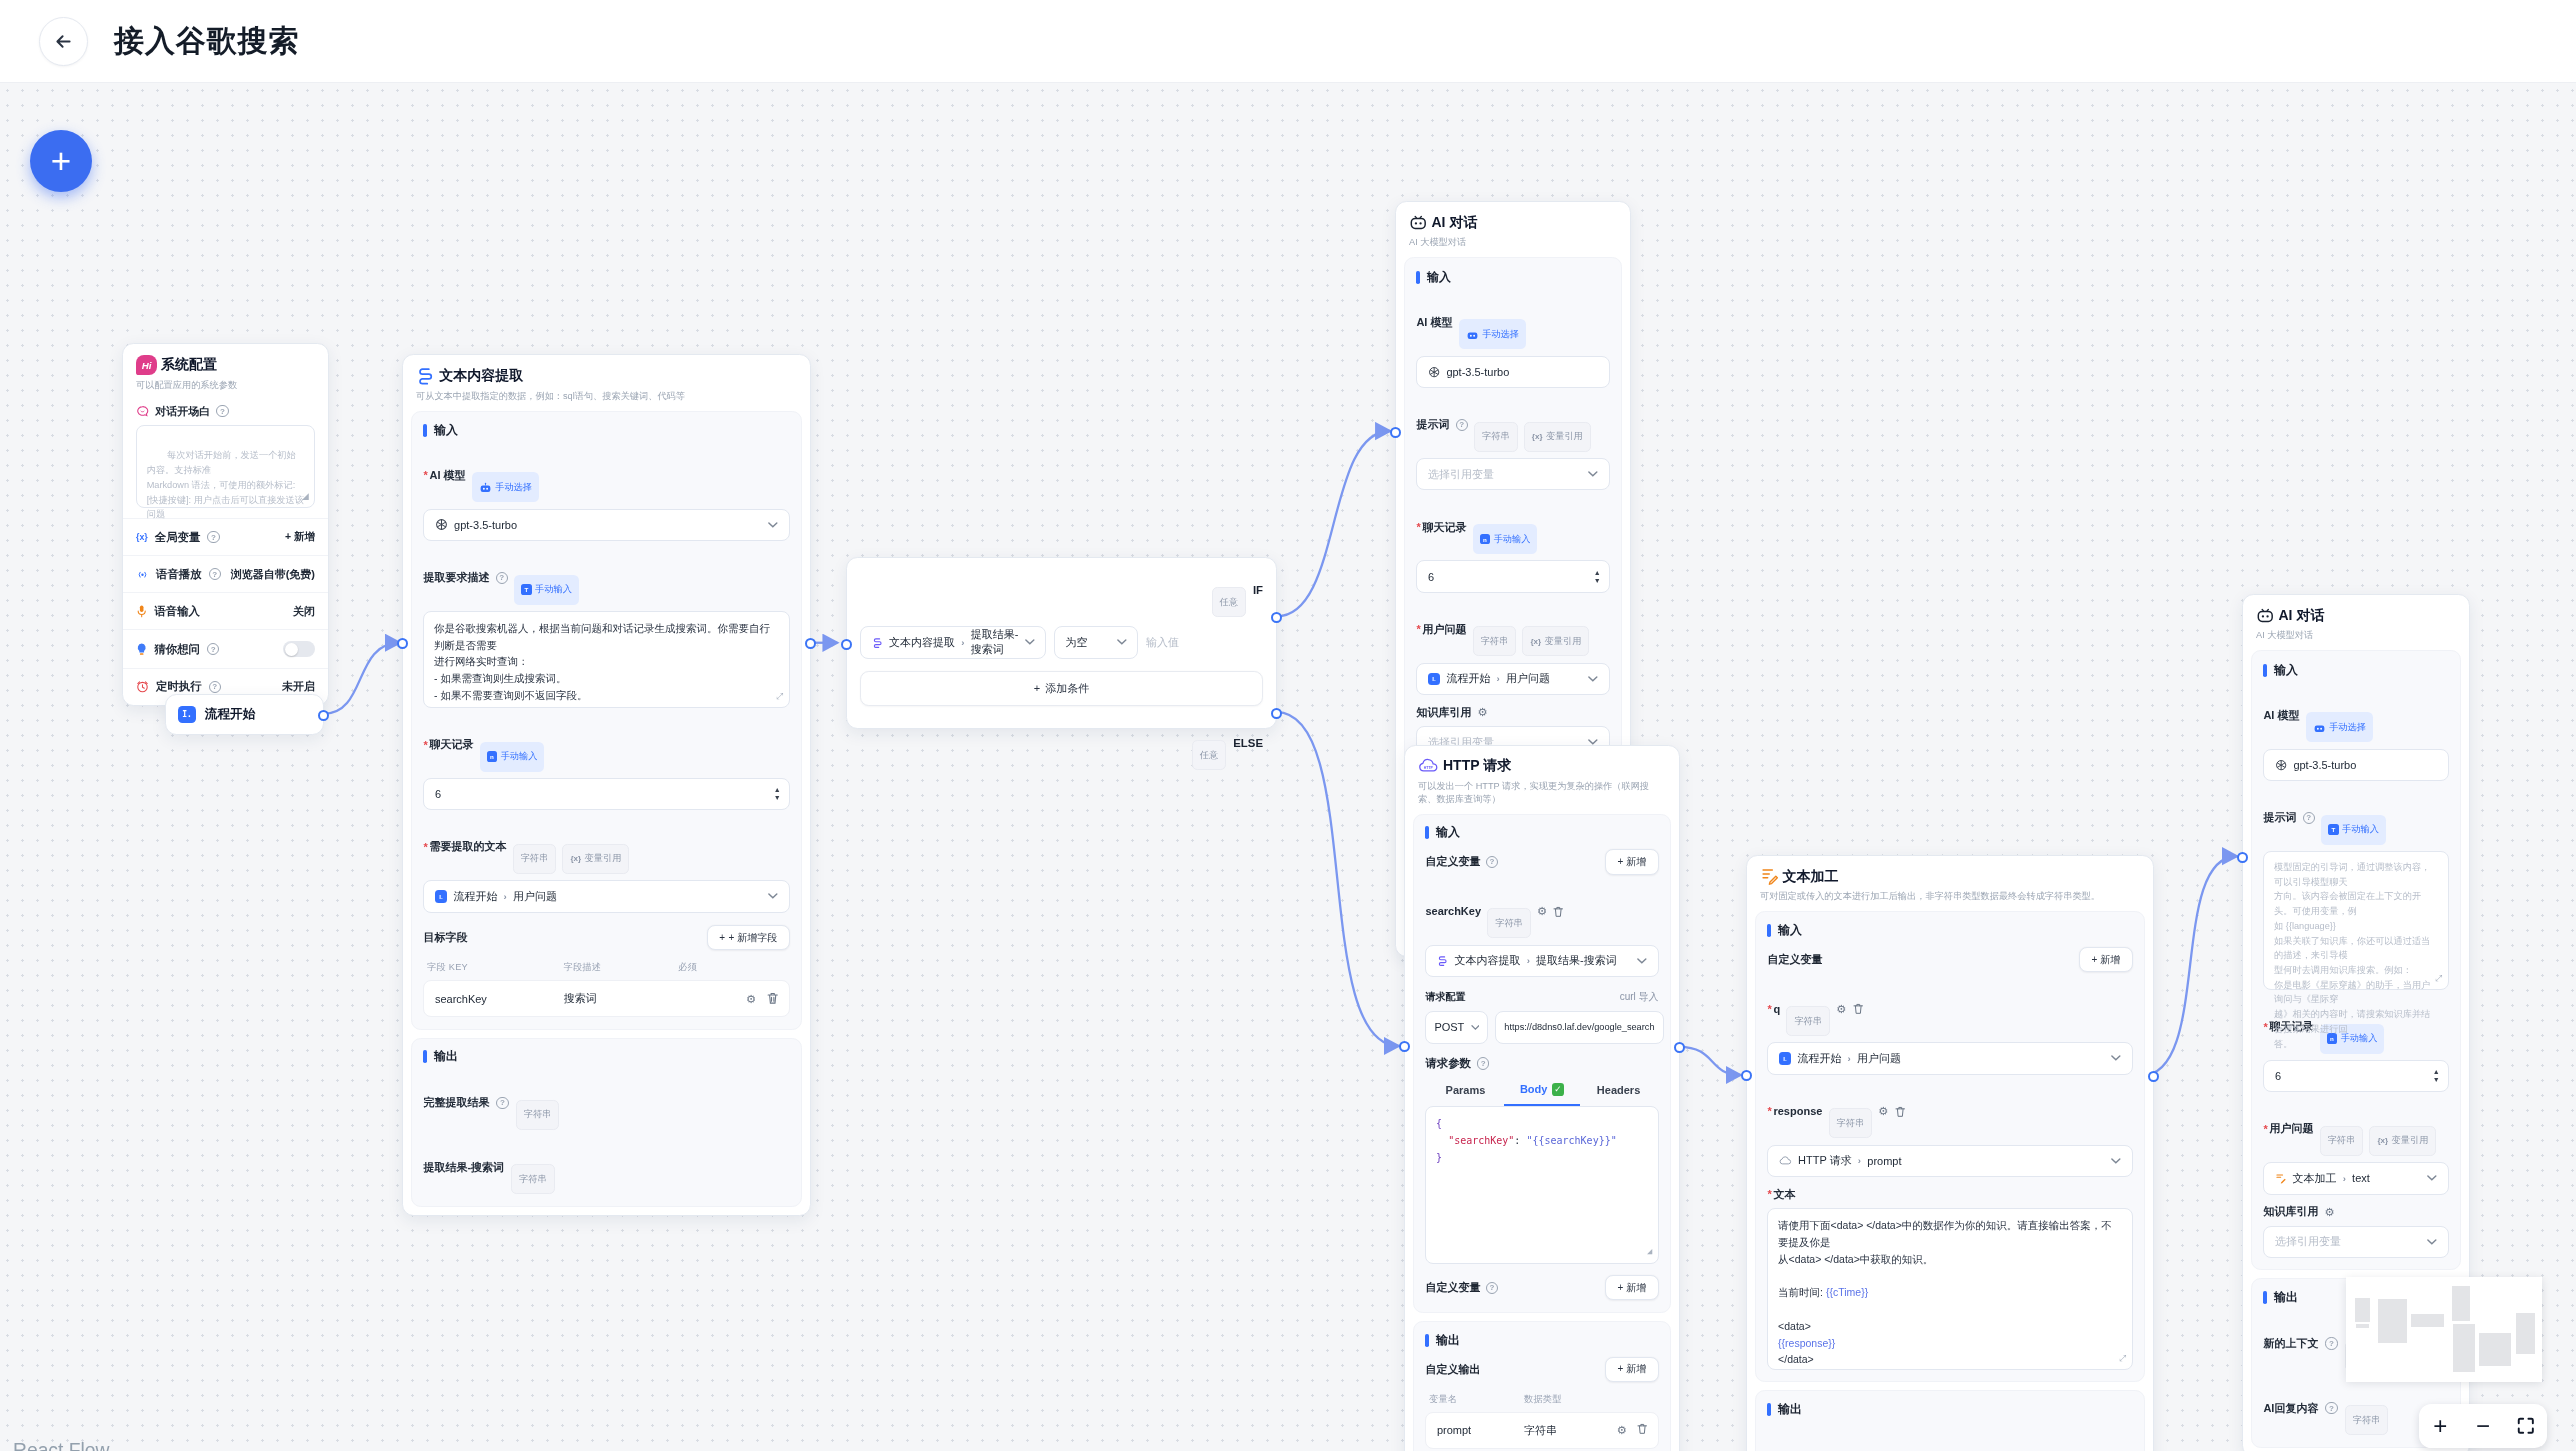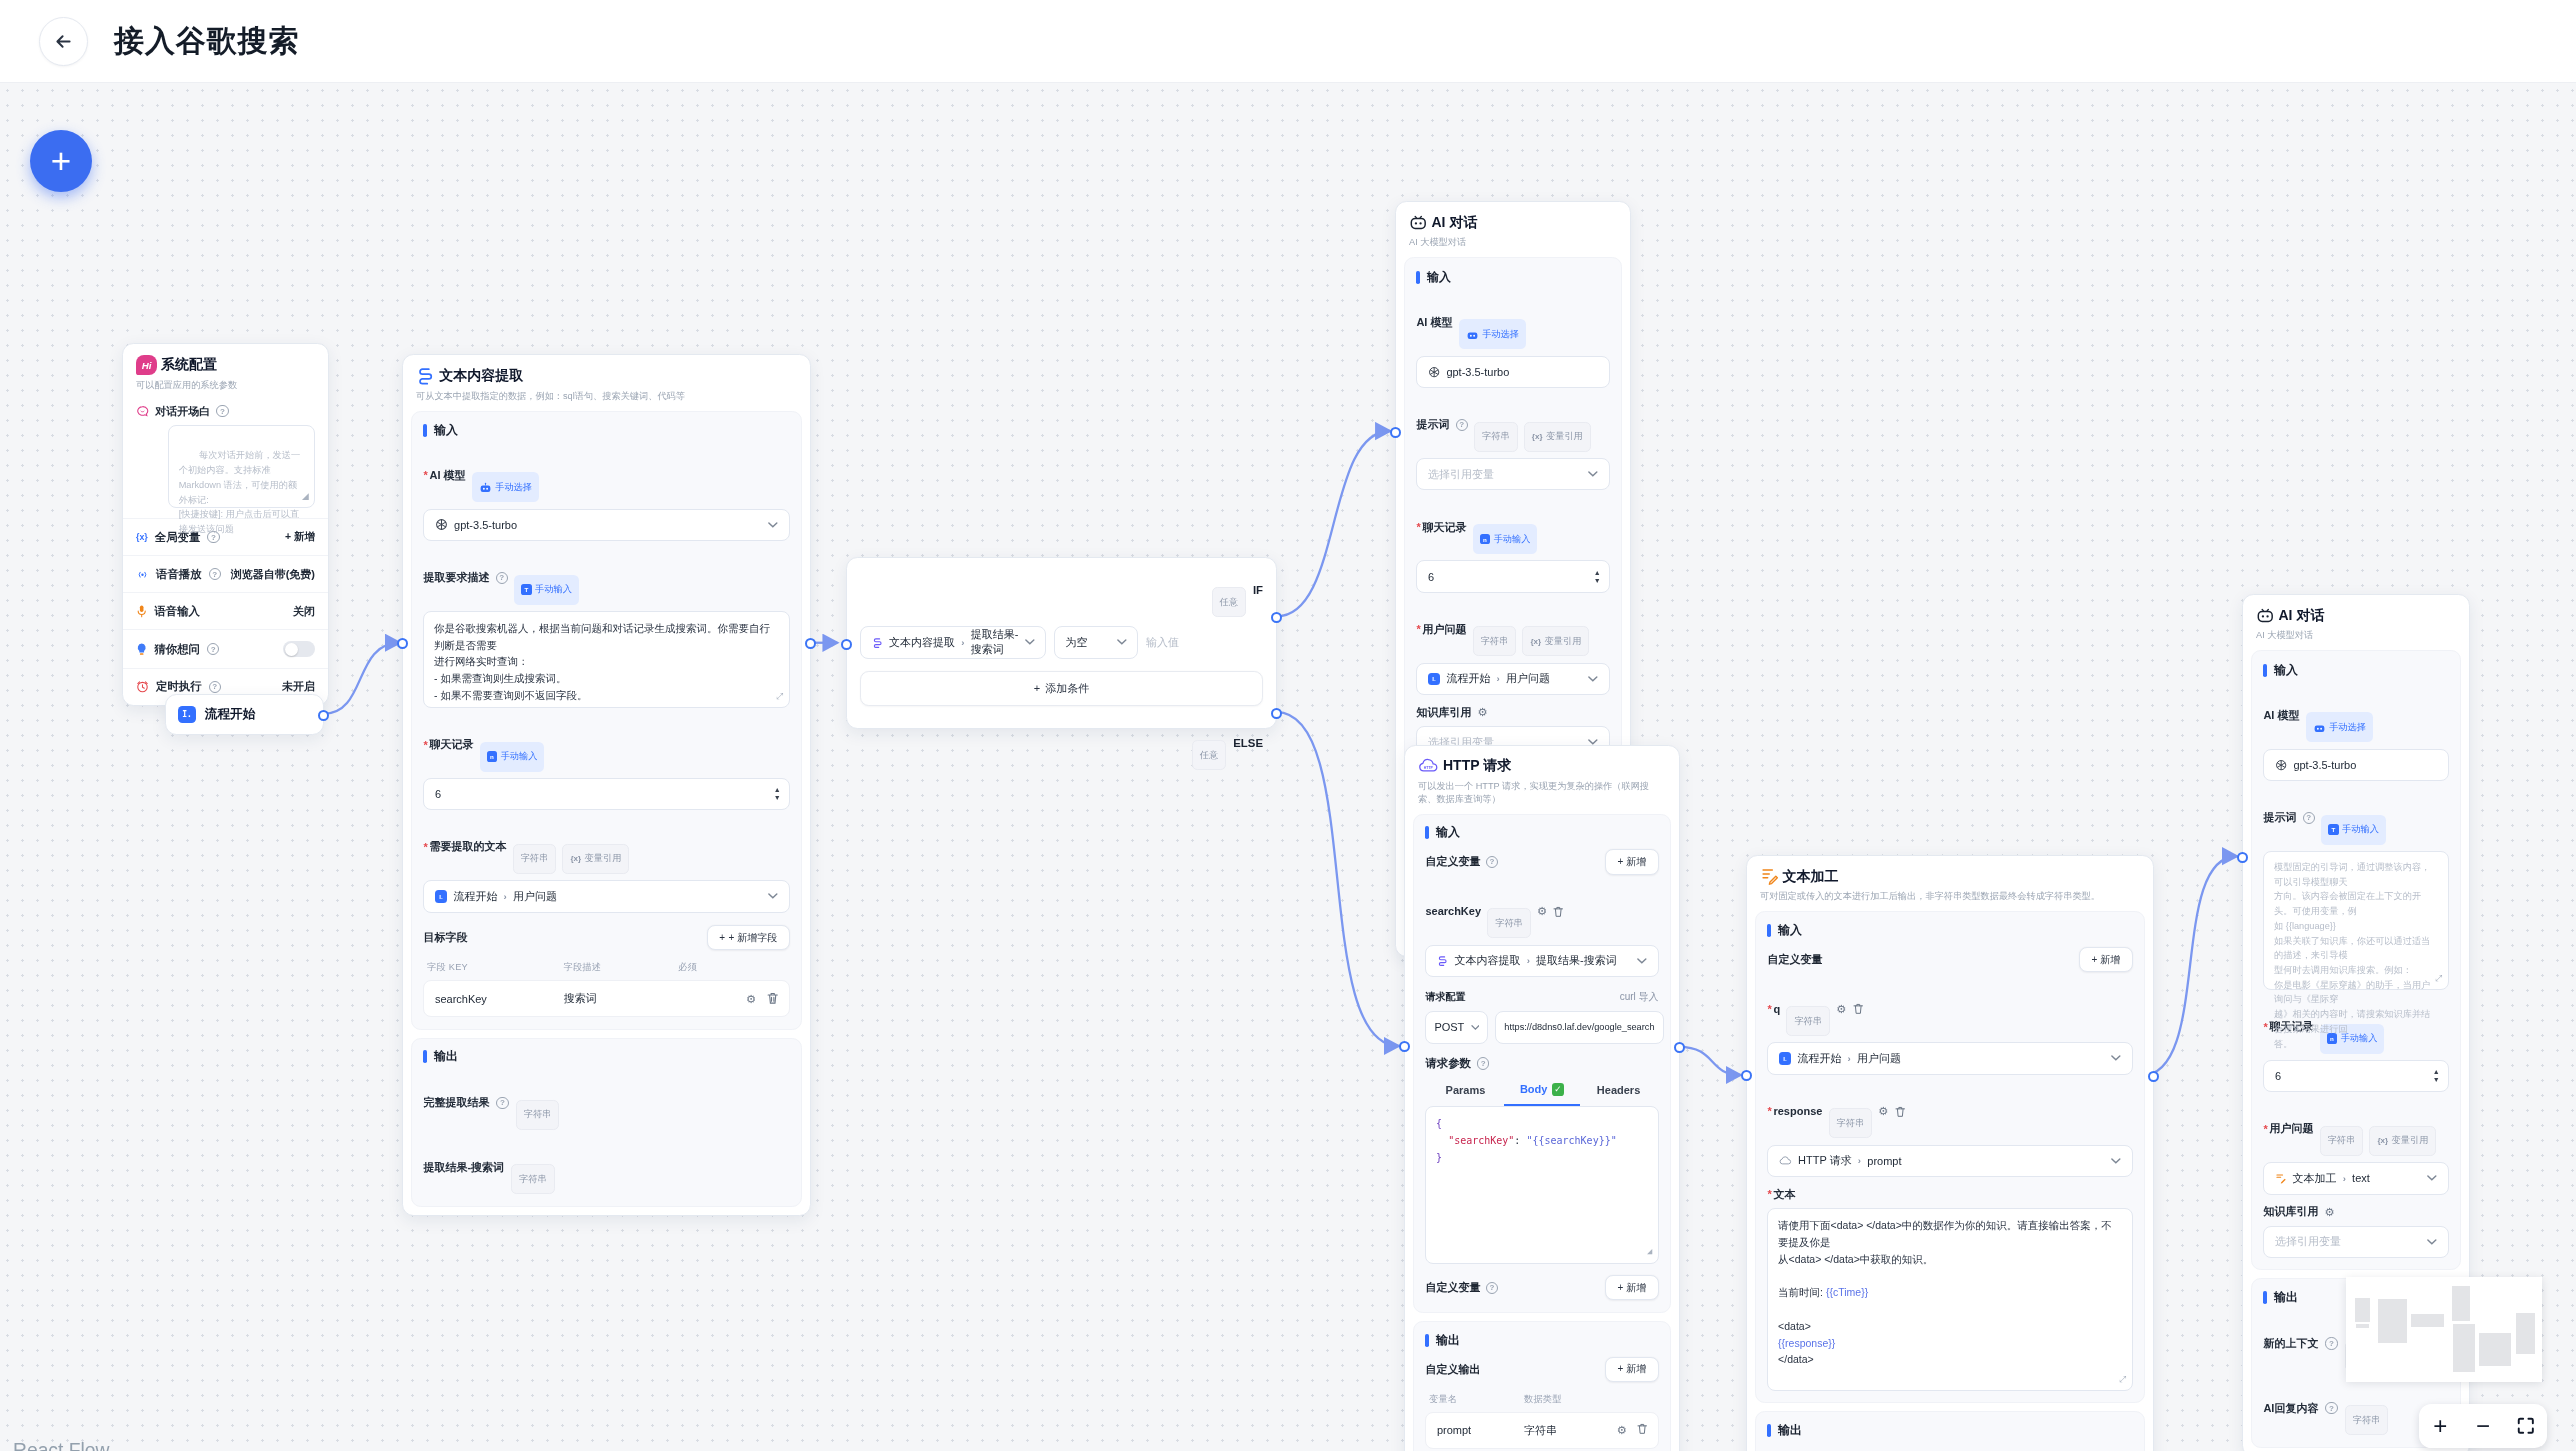--- a/index.html
+++ b/index.html
@@ -127,21 +127,21 @@
     </div>
     <div style="padding:1.8px 13px 10.5px;">
       <div class="frow" style="margin-top:1.8px;">
         <svg class="mini-ic" width="13" height="13" viewBox="0 0 24 24">
             <path d="M12 3a9 8 0 1 0 4.6 15L20 19.6l-.8-3.2A9 8 0 0 0 12 3z" fill="none" stroke="#df3d8a" stroke-width="2"></path>
             <path d="M9 11.5c.8 1.6 5.2 1.6 6 0" stroke="#df3d8a" stroke-width="1.6" fill="none" stroke-linecap="round"></path>
           </svg>
         <span>对话开场白</span>
         <span class="q">?</span>
       </div>
-      <div class="ta" style="height:83px;font-size:9.2px;margin-left:32px;">
+      <div class="ta" style="height:83px;font-size:9.2px;">
         <span class="ph">每次对话开始前，发送一个初始内容。支持标准
 Markdown 语法，可使用的额外标记:
 [快捷按键]: 用户点击后可以直接发送该问题</span>
         <span class="corner">◢</span>
       </div>
     </div>
     <div class="sys-row">
       <span style="color:#3370ff;font-size:8.8px;font-weight:700;">{x}</span>
       <span>全局变量</span>
         <span class="q">?</span>
@@ -629,21 +629,21 @@
           <span class="sep">›</span>
           <span class="grow">prompt</span>
         <svg class="chev" width="9.7" height="6.2" viewBox="0 0 11 7">
             <path d="M1 1l4.5 4.5L10 1" stroke="#7d8795" stroke-width="1.6" fill="none" stroke-linecap="round"></path>
           </svg>
       </div>
       <div class="frow">
           <span class="req">*</span>
           <span>文本</span>
         </div>
-      <div class="ta" style="height:183px;"><span>请使用下面&lt;data&gt; &lt;/data&gt;中的数据作为你的知识。请直接输出答案，不要提及你是
+      <div class="ta" style="height:162px;"><span>请使用下面&lt;data&gt; &lt;/data&gt;中的数据作为你的知识。请直接输出答案，不要提及你是
 从&lt;data&gt; &lt;/data&gt;中获取的知识。
 
 当前时间: </span><span class="hl">{{cTime}}</span><span>
 
 &lt;data&gt;
 </span><span class="hl">{{response}}</span><span>
 &lt;/data&gt;</span><span class="corner">⤢</span></div>
     </div>
     <div class="card">
       <div class="sec">

